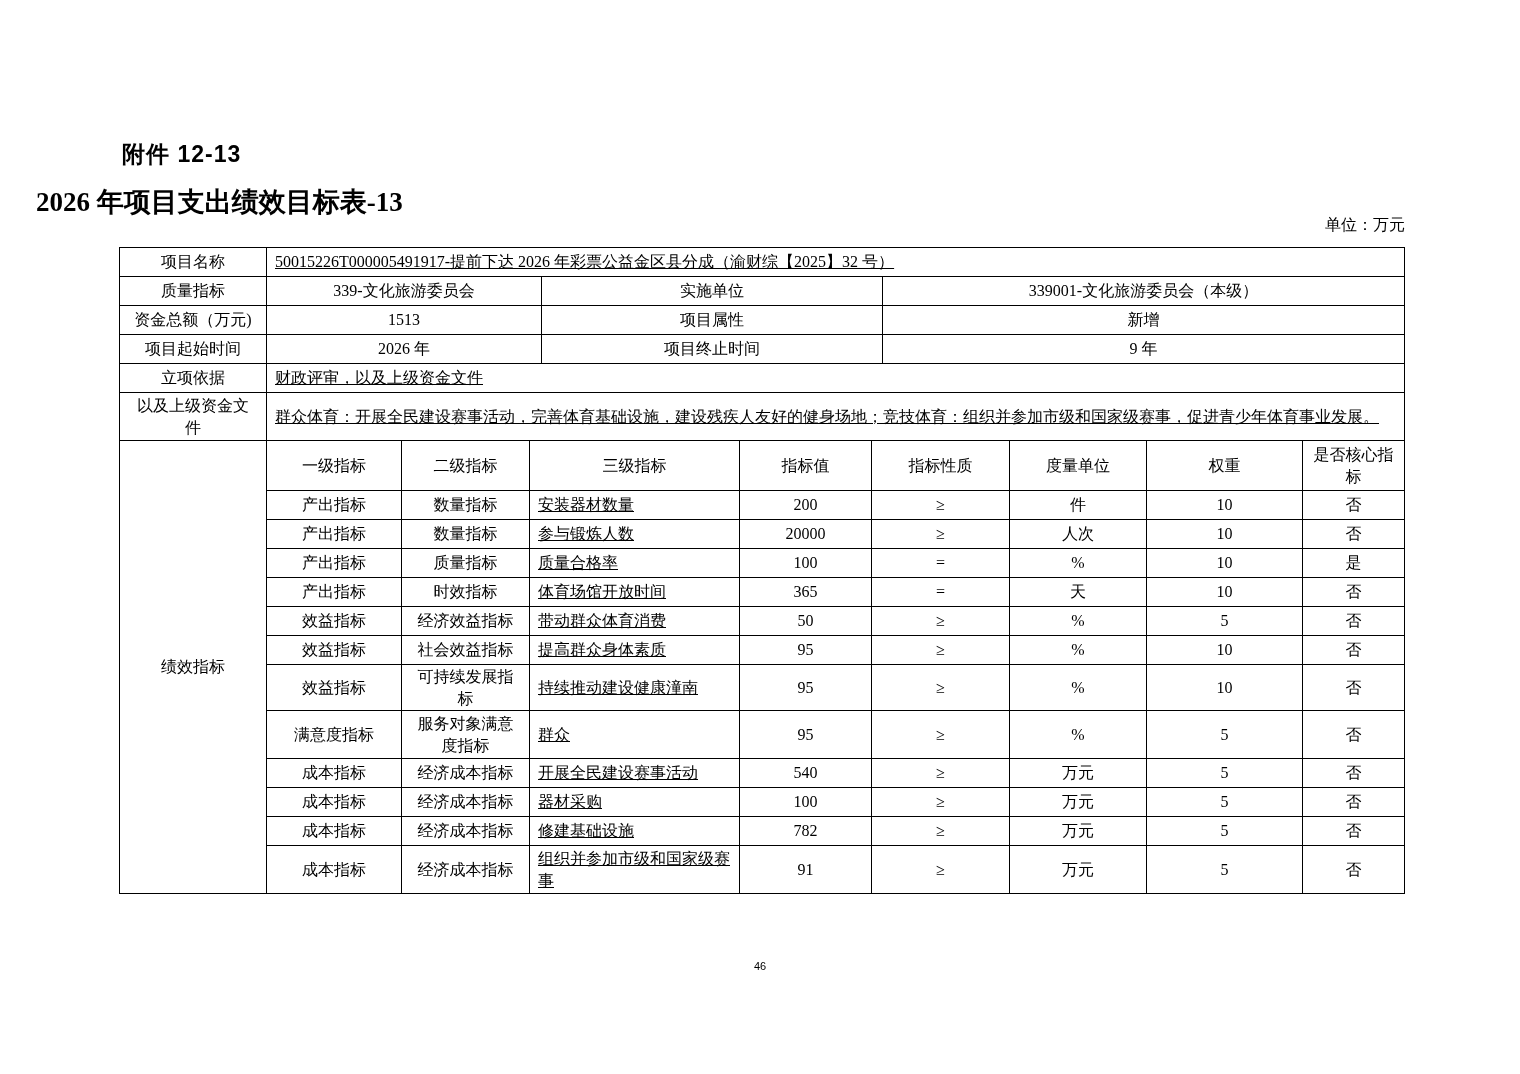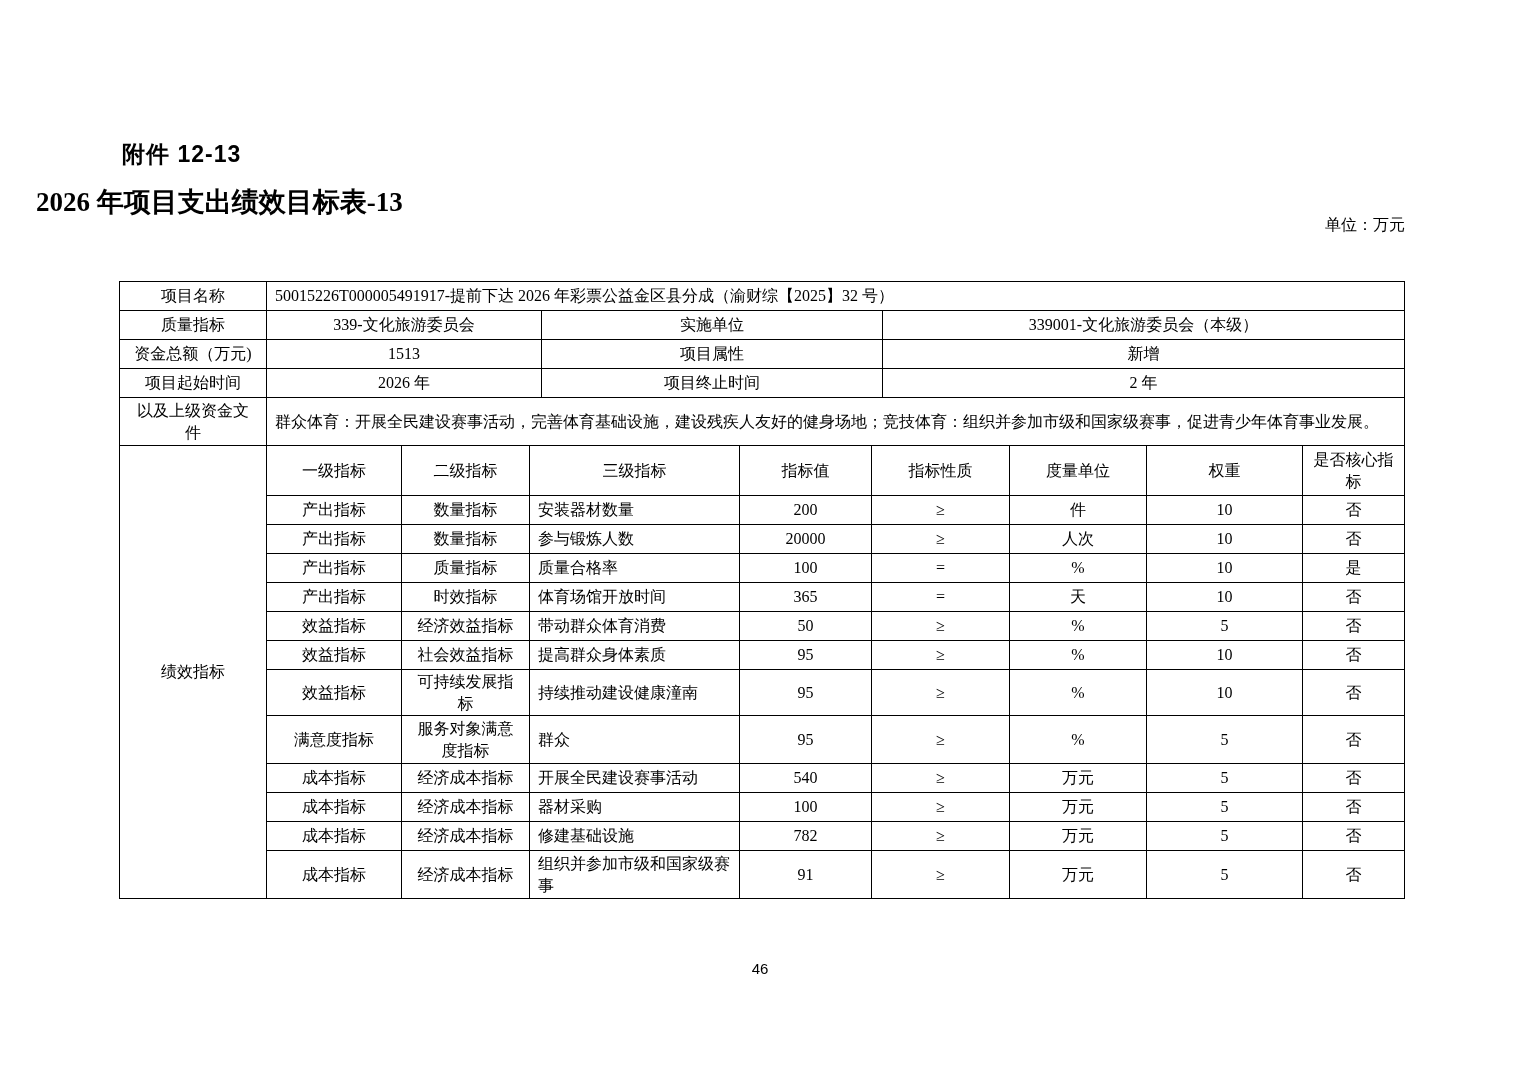--- a/index.html
+++ b/index.html
@@ -22,39 +22,38 @@
   .unit-note{
     position:absolute;right:115px;top:215px;
     font-size:16px;
   }
   .tables{
     position:absolute;left:119px;top:247px;width:1285px;
   }
   table{
     border-collapse:collapse;table-layout:fixed;width:1285px;
     font-size:16px;
-    margin-top:34px;
   }
   td{
     border:1px solid #000;
     text-align:center;vertical-align:middle;
     padding:1px 8px;line-height:1.35;
     overflow:hidden;word-break:break-all;
   }
   td.lab{padding:1px 10px;}
-  td.left{text-align:left;}
+  td.left{text-align:left;text-decoration:underline;}
   tr.h27 td{height:26px;}
   tr.h46 td{height:45px;}
   tr.h48 td{height:47px;}
   .ind-table{margin-top:-1px;}
   .page-number{
     position:absolute;left:0;top:960px;width:100%;
     text-align:center;
     font-family:"Liberation Sans","DejaVu Sans",sans-serif;
-    font-size:15px;
+    font-size:11px;
   }
 </style>
 </head>
 <body>
 
 <div class="page">
 
   <div class="attachment">附件 12-13</div>
   <div class="doc-title">2026 年项目支出绩效目标表-13</div>
   <div class="unit-note">单位：万元</div>
@@ -82,21 +81,25 @@
       <tr class="h27">
         <td class="lab">资金总额（万元)</td>
         <td>1513</td>
         <td>项目属性</td>
         <td>新增</td>
       </tr>
       <tr class="h27">
         <td class="lab">项目起始时间</td>
         <td>2026 年</td>
         <td>项目终止时间</td>
-        <td>2 年</td>
+        <td>9 年</td>
+      </tr>
+      <tr class="h27">
+        <td class="lab">立项依据</td>
+        <td class="left" colspan="3">财政评审，以及上级资金文件</td>
       </tr>
       <tr class="h46">
         <td class="lab">以及上级资金文件</td>
         <td class="left" colspan="3">群众体育：开展全民建设赛事活动，完善体育基础设施，建设残疾人友好的健身场地；竞技体育：组织并参加市级和国家级赛事，促进青少年体育事业发展。</td>
       </tr>
     </tbody>
       </table>
 
     <table class="ind-table">
       <colgroup>

